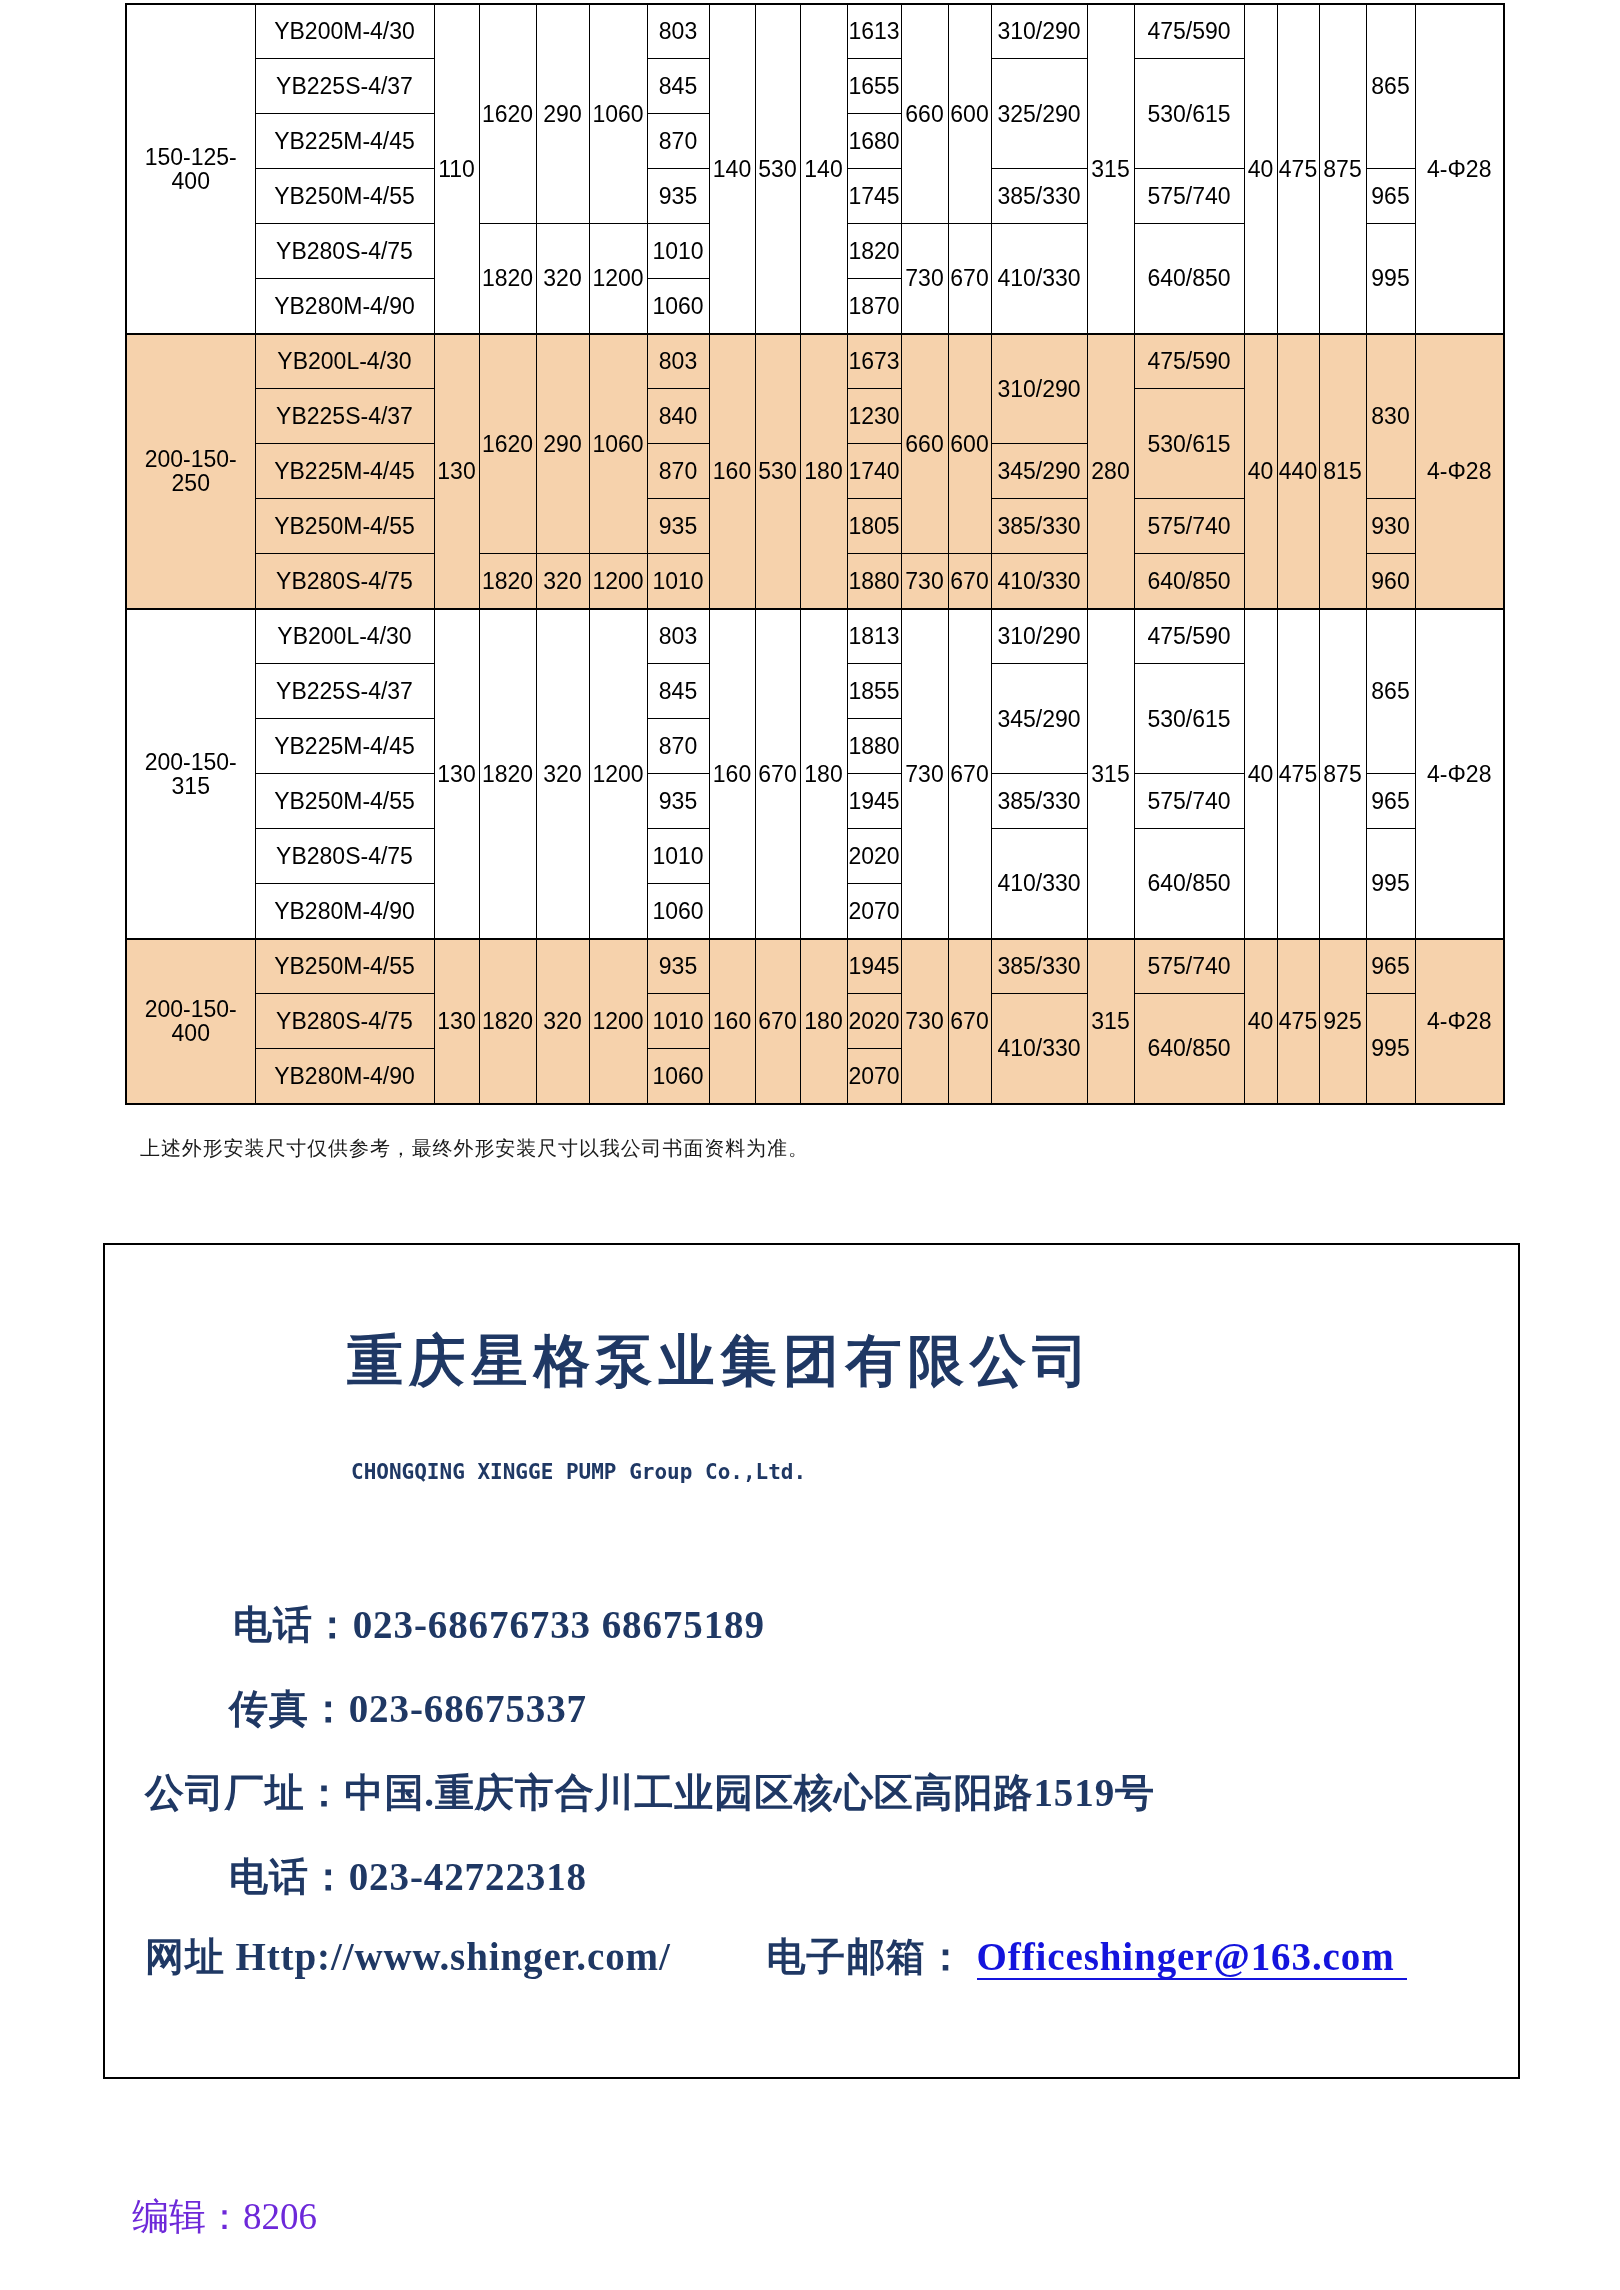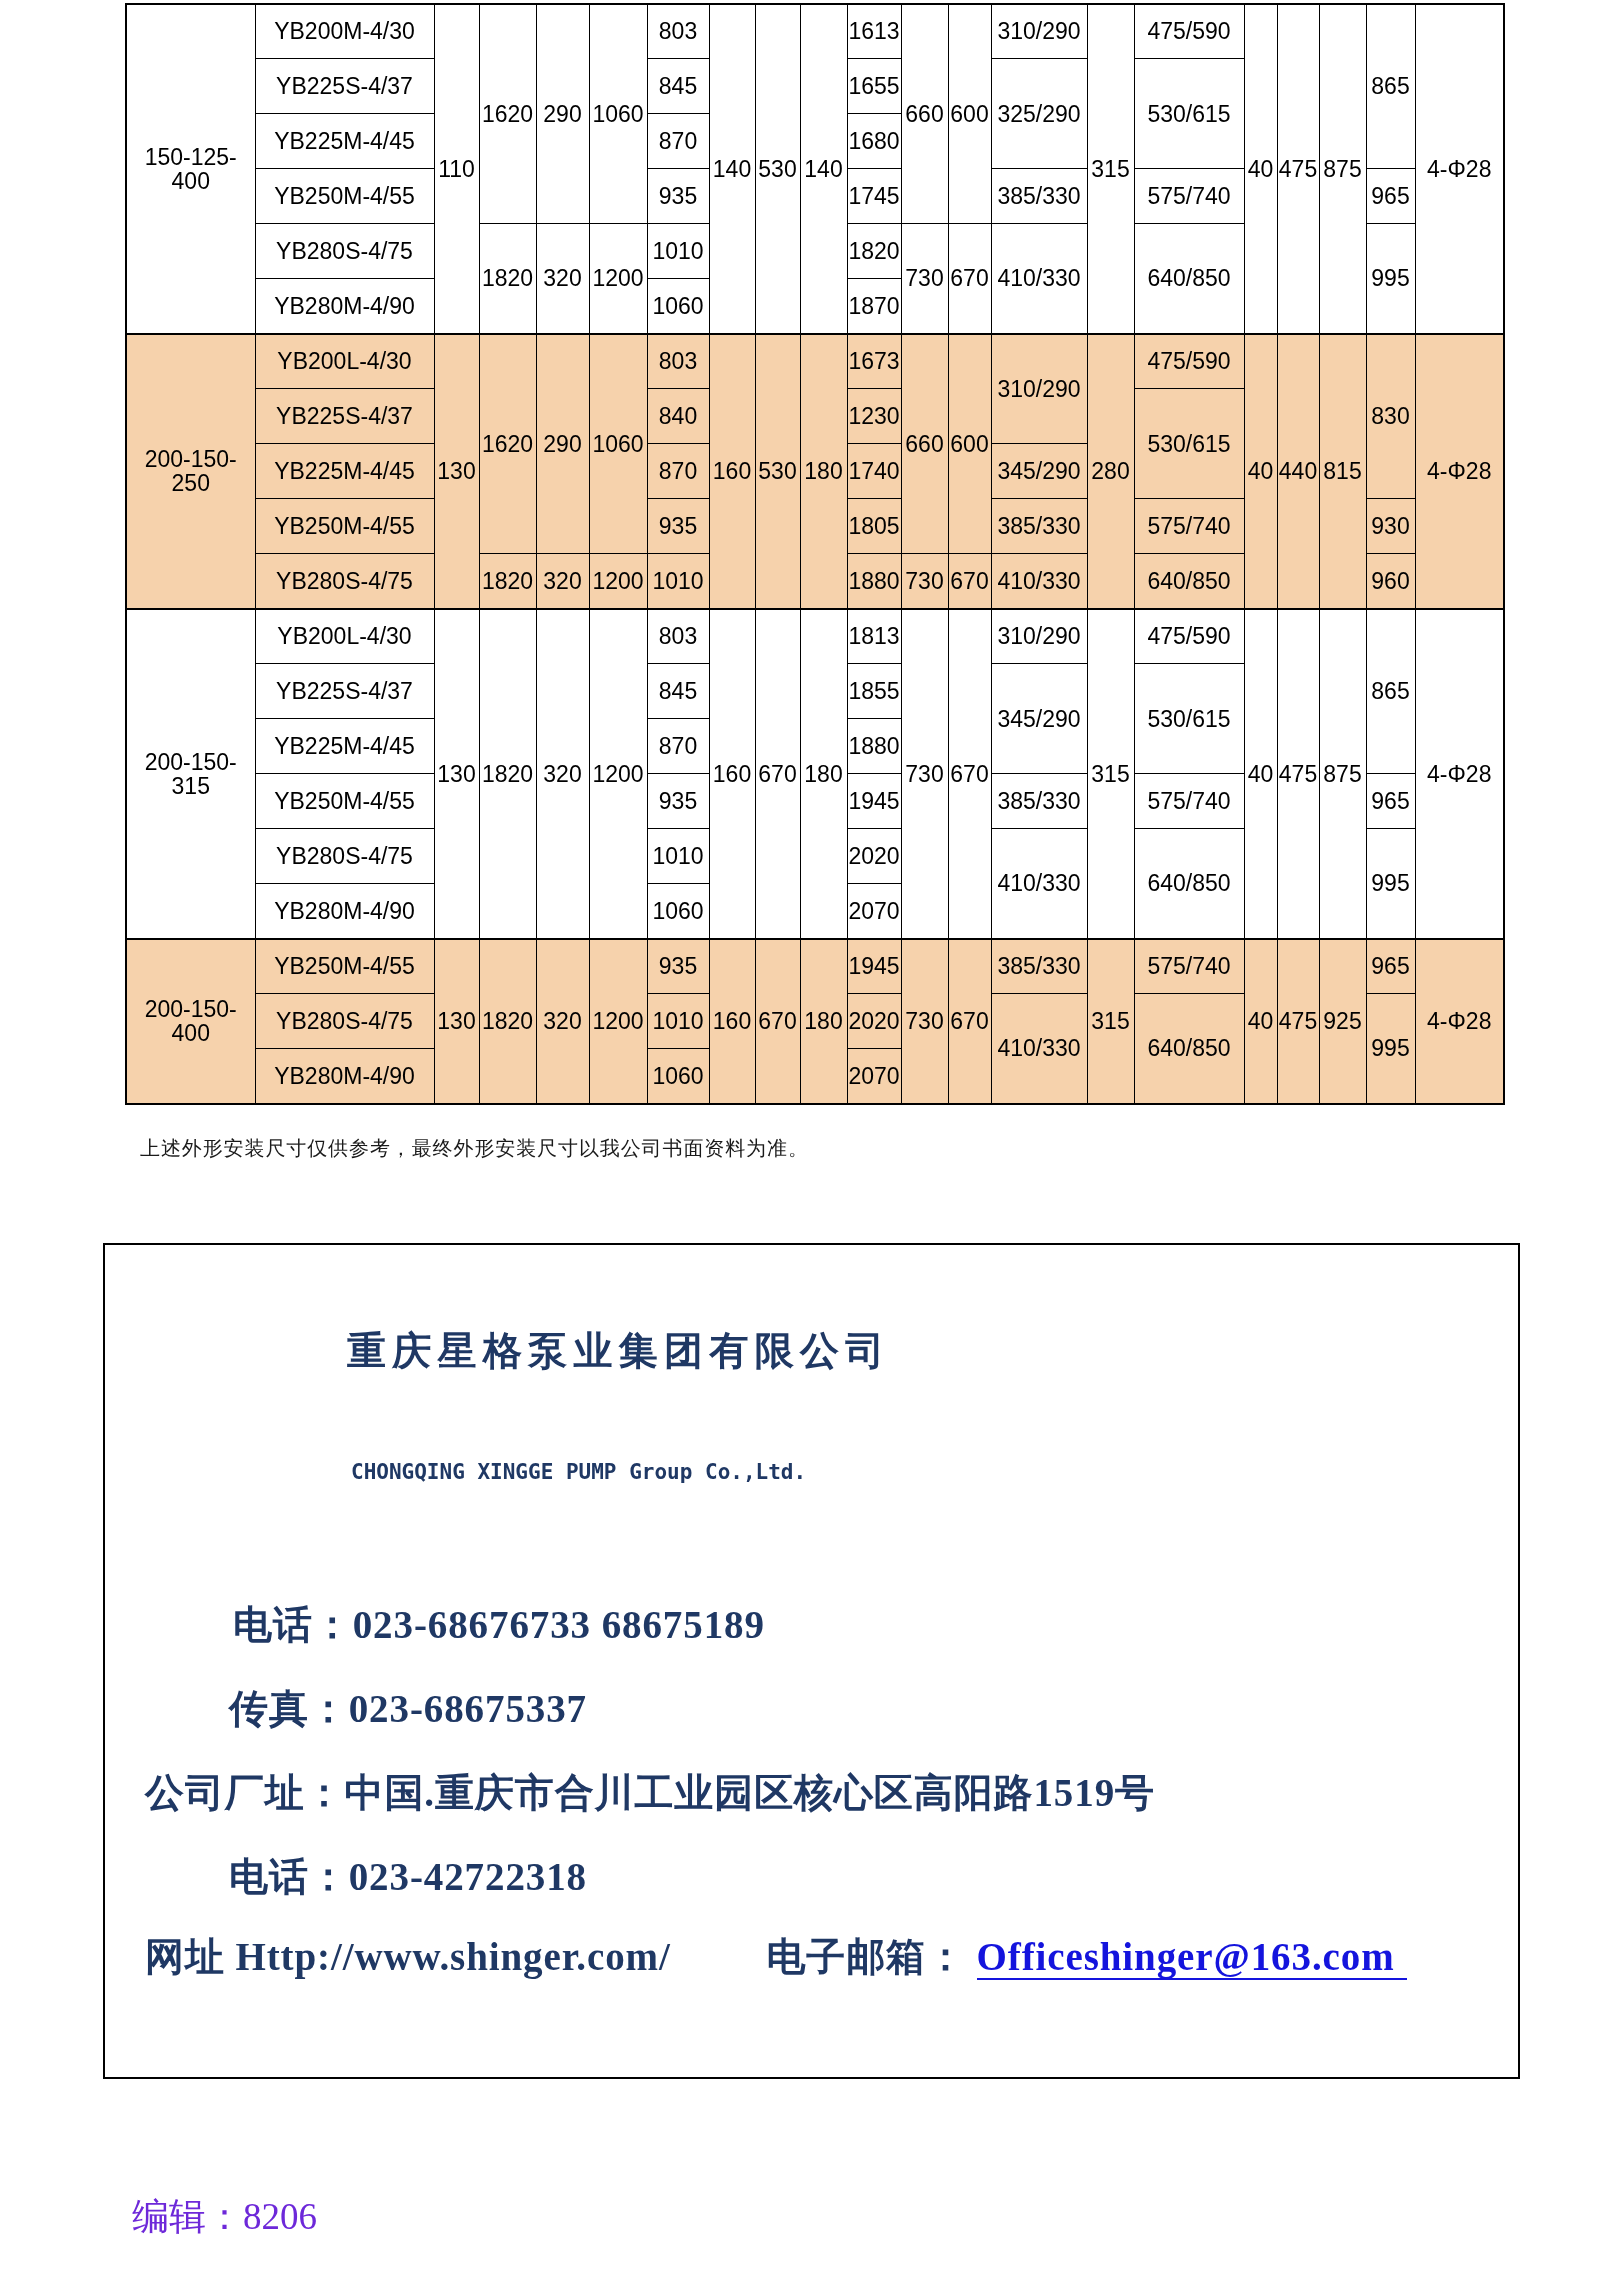--- a/index.html
+++ b/index.html
@@ -27,21 +27,21 @@
     font-family:"Liberation Serif", serif; font-size:20px; color:#1a1a1a;
     letter-spacing:0.9px; white-space:nowrap;margin-top:27px;
   }
   
   .company-box {
     position:absolute; left:103px; top:1243px; width:1413px; height:832px;
     border:2.7px solid #000; background:#fff;
   }
   .company-box .cn-title {
     position:absolute; left:242px; top:79px;
-    font-family:"Liberation Serif", serif; font-weight:bold; font-size:39px;
+    font-family:"Liberation Serif", serif; font-weight:bold; font-size:56px;
     letter-spacing:6.3px; color:var(--navy,#1F3864); white-space:nowrap;
   }
   .company-box .en-title {
     position:absolute; left:246px; top:215px;
     font-family:"DejaVu Sans Mono", monospace; font-weight:bold; font-size:21px;
     letter-spacing:0px; color:var(--navy,#1F3864); white-space:nowrap;
   }
   .info-line {
     position:absolute; font-family:"Liberation Serif", serif; font-weight:bold;
     font-size:39px; color:var(--navy,#1F3864); white-space:nowrap; letter-spacing:0.9px;

